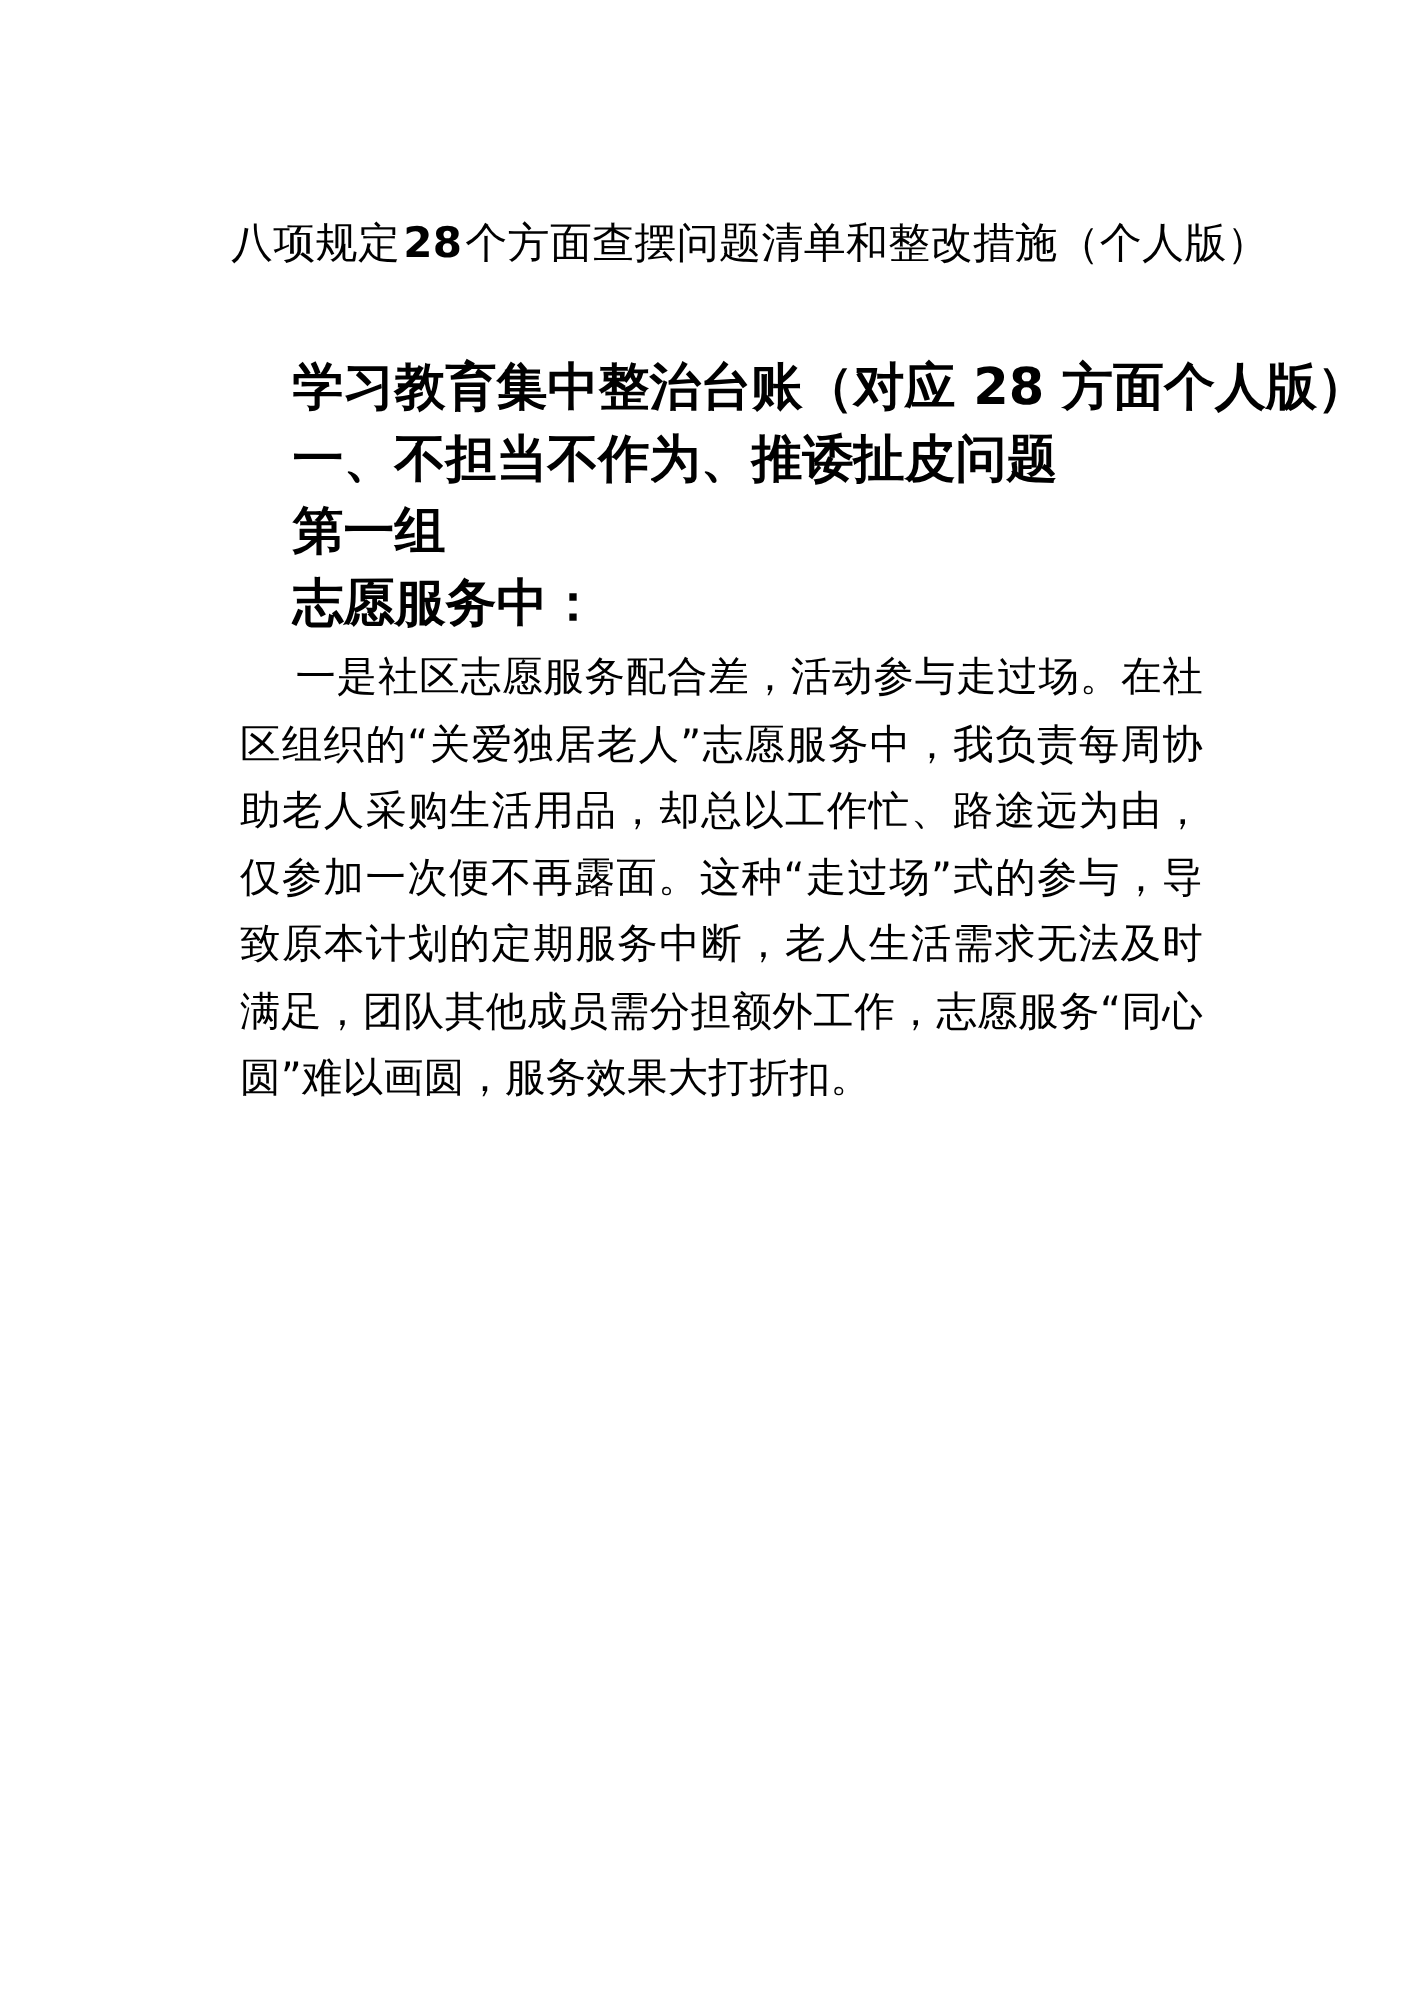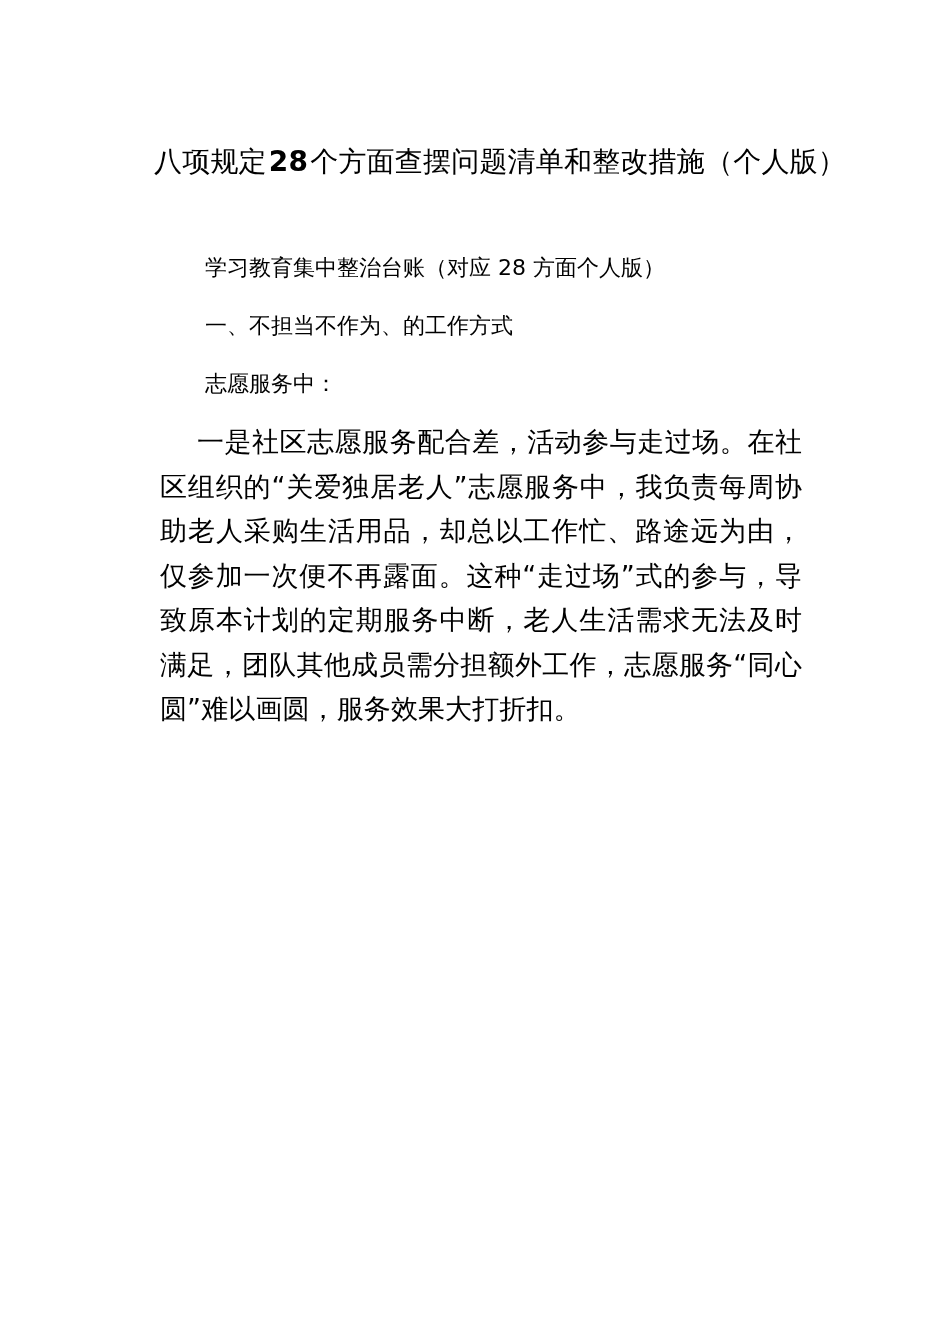--- a/index.html
+++ b/index.html
@@ -40,25 +40,25 @@
   }
   .doc-title .num {
     font-weight: 700;
     font-size: 28px;
     padding: 0 2px;
   }
   .gap-after-title {
     height: 48px;
   }
   .heading-line {
-    font-size: 22px;
+    font-size: 34px;
     line-height: 44px;
-    font-weight: 400;
+    font-weight: 700;
     text-indent: 37px;
-    margin: 14px;
+    margin: 4px;
     white-space: nowrap;
   }
   .para {
     font-size: 27px;
     line-height: 44.5px;
     font-weight: 400;
     text-indent: 37px;
     margin: 6px;
     text-align: justify;
     text-justify: inter-ideograph;
@@ -74,22 +74,23 @@
 
 <div class="page">
   <div class="content">
 
     <h1 class="doc-title"><span>八项规定</span><span class="num">28</span><span>个方面查摆问题清单和整改措施（个人版）</span></h1>
 
     <div class="gap-after-title"></div>
 
     <p class="heading-line">学习教育集中整治台账（对应 28 方面个人版）</p>
 
-    <p class="heading-line">一、不担当不作为、的工作方式</p>
+    <p class="heading-line">一、不担当不作为、推诿扯皮问题</p>
 
+    <p class="heading-line">第一组</p>
 
     <p class="heading-line">志愿服务中：</p>
 
     <p class="para">一是社区志愿服务配合差，活动参与走过场。在社区组织的“关爱独居老人”志愿服务中，我负责每周协助老人采购生活用品，却总以工作忙、路途远为由，仅参加一次便不再露面。这种“走过场”式的参与，导致原本计划的定期服务中断，老人生活需求无法及时满足，团队其他成员需分担额外工作，志愿服务“同心圆”难以画圆，服务效果大打折扣。</p>
 
 
 
   </div>
 </div>
 

